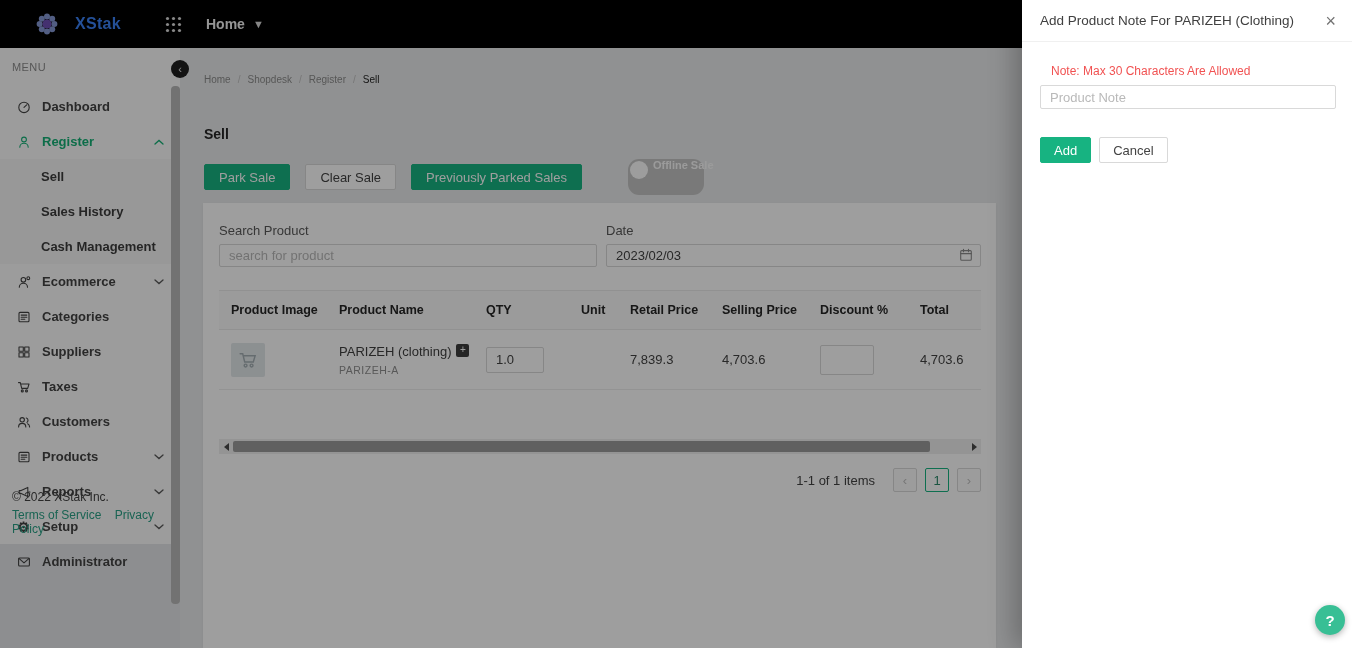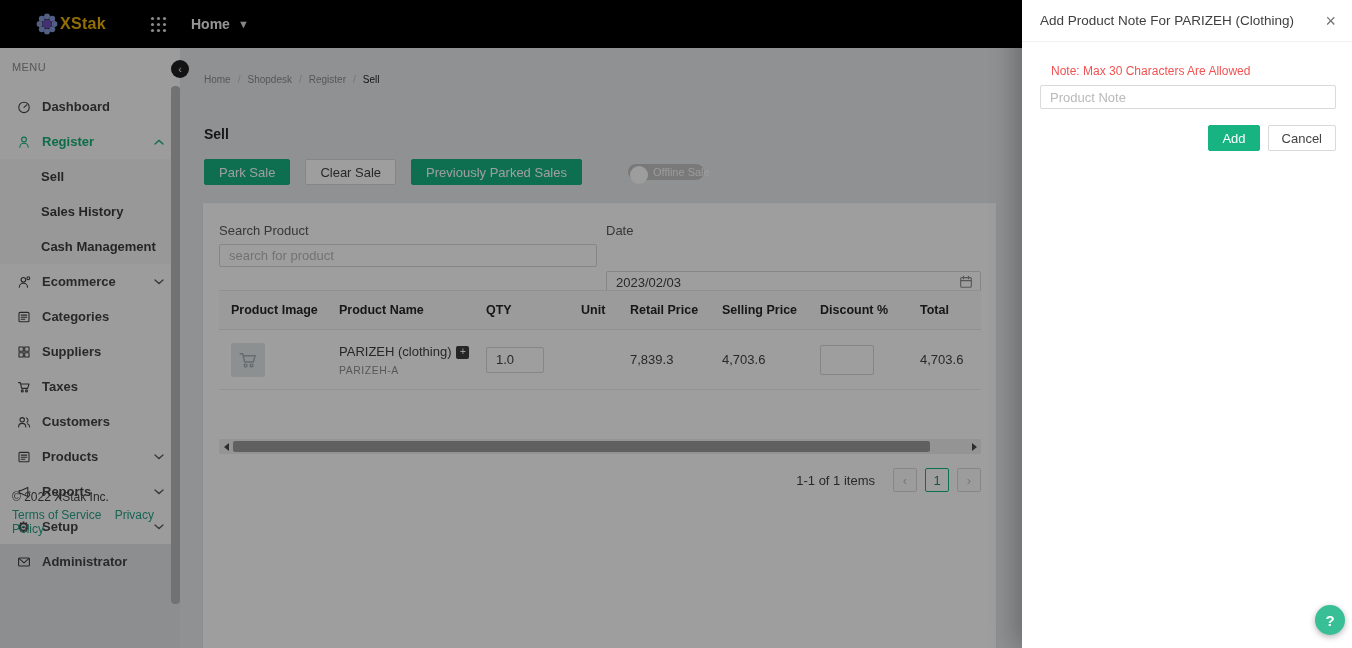--- a/index.html
+++ b/index.html
@@ -2,21 +2,21 @@
 <html><head>
 <meta charset="utf-8">
 <style>
   * { margin:0; padding:0; box-sizing:border-box; }
   html,body { width:1352px; height:648px; overflow:hidden; font-family:"Liberation Sans",sans-serif; background:#e4e6e8; }
   .stage { position:relative; width:1352px; height:648px; }
 
   
   .topbar { position:absolute; left:0; top:0; width:100%; height:48px; background:#000; display:flex; align-items:center; z-index:10; }
   .logo-wrap { display:flex; align-items:center; margin-left:34px; }
-  .brand-text { color:#eab308; font-size:16px; font-weight:bold; letter-spacing:.3px; margin-left:0; }
+  .brand-text { color:#3b82f6; font-size:16px; font-weight:bold; letter-spacing:.3px; margin-left:15px; }
   .grid-icon { margin-left:44px; cursor:pointer; }
   .home-nav { display:flex; align-items:center; margin-left:24px; cursor:pointer; }
   .home-nav span.lbl { color:#f0f0f0; font-size:14px; font-weight:bold; }
   .caret { color:#d9d9d9; font-size:11px; margin-left:8px; }
 
   
   .sidebar { position:absolute; left:0; top:48px; width:180px; height:496px; background:#fcfcfc; z-index:5; }
   .menu-label { font-size:11px; color:#8c8c8c; padding:13px 0 0 12px; letter-spacing:.4px; }
   .nav-list { margin-top:16px; }
   .nav-item { height:35px; display:flex; align-items:center; padding-left:16px; cursor:pointer; color:#434343; font-size:13px; font-weight:bold; position:relative; }
@@ -39,42 +39,42 @@
   .main { position:absolute; left:180px; top:48px; right:0; bottom:0; background:#e9ebec; z-index:1; }
   .breadcrumb { position:absolute; left:24px; top:26px; font-size:10px; color:#8c8c8c; }
   .breadcrumb .sep { margin:0 7px; color:#bfbfbf; }
   .breadcrumb .cur { color:#262626; }
   .page-title { position:absolute; left:24px; top:78px; font-size:14px; color:#262626; font-weight:bold; }
   .toolbar { position:absolute; left:24px; top:111px; display:flex; align-items:center; }
   .btn { height:26px; border-radius:2px; font-size:13px; padding:8px 14px; display:inline-flex; align-items:center; justify-content:center; cursor:pointer; border:1px solid transparent; font-family:inherit; }
   .btn-green { background:#17b381; color:#fff; border-color:#17b381; }
   .btn-plain { background:#fff; color:#434343; border-color:#d9d9d9; }
   .toolbar .btn + .btn { margin-left:15px; }
-  .toggle { margin-left:46px; width:76px; height:16px; border-radius:11px; background:#c4c4c4; position:relative; cursor:pointer; display:flex; align-items:center; }
+  .toggle { margin-left:46px; width:76px; height:36px; border-radius:11px; background:#c4c4c4; position:relative; cursor:pointer; display:flex; align-items:flex-start;font-weight:bold; }
   .toggle .knob { position:absolute; left:2px; top:2px; width:18px; height:18px; border-radius:50%; background:#fdfdfd; }
   .toggle .tlabel { margin-left:25px; font-size:11px; color:#fafafa; white-space:nowrap; }
 
   .card { position:absolute; left:23px; top:155px; width:793px; bottom:0; background:#fff; box-shadow:0 1px 3px rgba(0,0,0,.06); }
   .fld-label { position:absolute; font-size:13px; color:#595959; }
   .inp { border:1px solid #d9d9d9; border-radius:2px; background:#fff; font-size:13px; color:#434343; padding:0 9px; font-family:inherit; outline:none; }
   .inp::placeholder { color:#b9b9b9; }
   .search-inp { position:absolute; left:16px; top:41px; width:378px; height:23px; }
-  .date-wrap { position:absolute; left:403px; top:41px; width:375px; height:23px;margin-top:27px; }
+  .date-wrap { position:absolute; left:403px; top:41px; width:375px; height:23px; }
   .date-wrap input { width:100%; height:100%; }
   .date-wrap .cal { position:absolute; right:8px; top:4px; }
 
   
   .ptable { position:absolute; left:16px; top:87px; width:762px; }
   .thead { display:flex; height:40px; align-items:center; background:#fbfbfb; border-top:1px solid #eaeaea; border-bottom:1px solid #eaeaea; }
   .th { font-size:12.5px; font-weight:bold; color:#262626; padding-left:12px; }
   .trow { display:flex; align-items:center; height:60px; border-bottom:1px solid #ededed; }
   .td { font-size:13px; color:#434343; padding-left:12px; }
   .c0{width:108px;} .c1{width:147px;} .c2{width:95px;} .c3{width:49px;} .c4{width:92px;} .c5{width:98px;} .c6{width:100px;} .c7{width:73px;}
   .img-box { width:34px; height:34px; background:#e3e8ea; border-radius:2px; display:flex; align-items:center; justify-content:center; }
-  .pname-line { display:flex; align-items:flex-end; }
+  .pname-line { display:flex; align-items:flex-start; }
   .pname { font-size:13px; color:#404040; }
   .note-btn { width:13px; height:13px; background:#3c3c3c; border-radius:2px; color:#fff; font-size:10px; line-height:12px; text-align:center; margin-left:5px; cursor:pointer; }
   .sku { font-size:10.5px; color:#8f8f8f; letter-spacing:.5px; margin-top:5px; }
   .qty-inp { width:58px; height:26px; }
   .disc-inp { width:54px; height:30px; }
 
   
   .hscroll { position:absolute; left:16px; top:236px; width:762px; height:15px; display:flex; align-items:center; background:#efefef; }
   .hs-arrow { width:14px; height:15px; display:flex; align-items:center; justify-content:center; cursor:pointer; }
   .tri-l { width:0; height:0; border-top:4px solid transparent; border-bottom:4px solid transparent; border-right:5px solid #4a4a4a; }
@@ -90,21 +90,21 @@
 
   
   .overlay { position:absolute; inset:0; background:rgba(0,0,0,.38); z-index:40; }
   .drawer { position:absolute; right:0; top:0; width:330px; height:648px; background:#fff; z-index:60; box-shadow:-8px 0 24px rgba(0,0,0,.25); }
   .drawer-header { height:42px; border-bottom:1px solid #f0f0f0; display:flex; align-items:center; padding:0 16px 0 18px; }
   .drawer-title { font-size:13.5px; color:#404040; flex:1; }
   .close-x { font-size:18px; color:#737373; cursor:pointer; line-height:1; }
   .drawer-body { padding:22px 16px 0 18px; }
   .note-hint { font-size:12px; color:#f15252;margin-left:11px; }
   .note-inp { margin-top:7px; width:100%; height:24px; }
-  .drawer-actions { margin-top:16px; display:flex; justify-content:flex-end; }
+  .drawer-actions { margin-top:28px; display:flex; justify-content:flex-start; }
   .drawer-actions .btn + .btn { margin-left:8px; }
   .btn-sm { height:26px; padding:0 13px; }
 
   .help-fab { position:absolute; right:7px; bottom:13px; width:30px; height:30px; border-radius:50%; background:#38bf95; color:#fff; font-size:15px; font-weight:bold; display:flex; align-items:center; justify-content:center; z-index:70; box-shadow:0 2px 6px rgba(0,0,0,.3); cursor:pointer; }
 
   svg.ic { display:block; }
   svg.ic * { stroke:#434343; stroke-width:1.1; fill:none; stroke-linecap:round; stroke-linejoin:round; }
   .gear-glyph { font-size:14px; color:#434343; line-height:1; }
 </style>
 </head>

